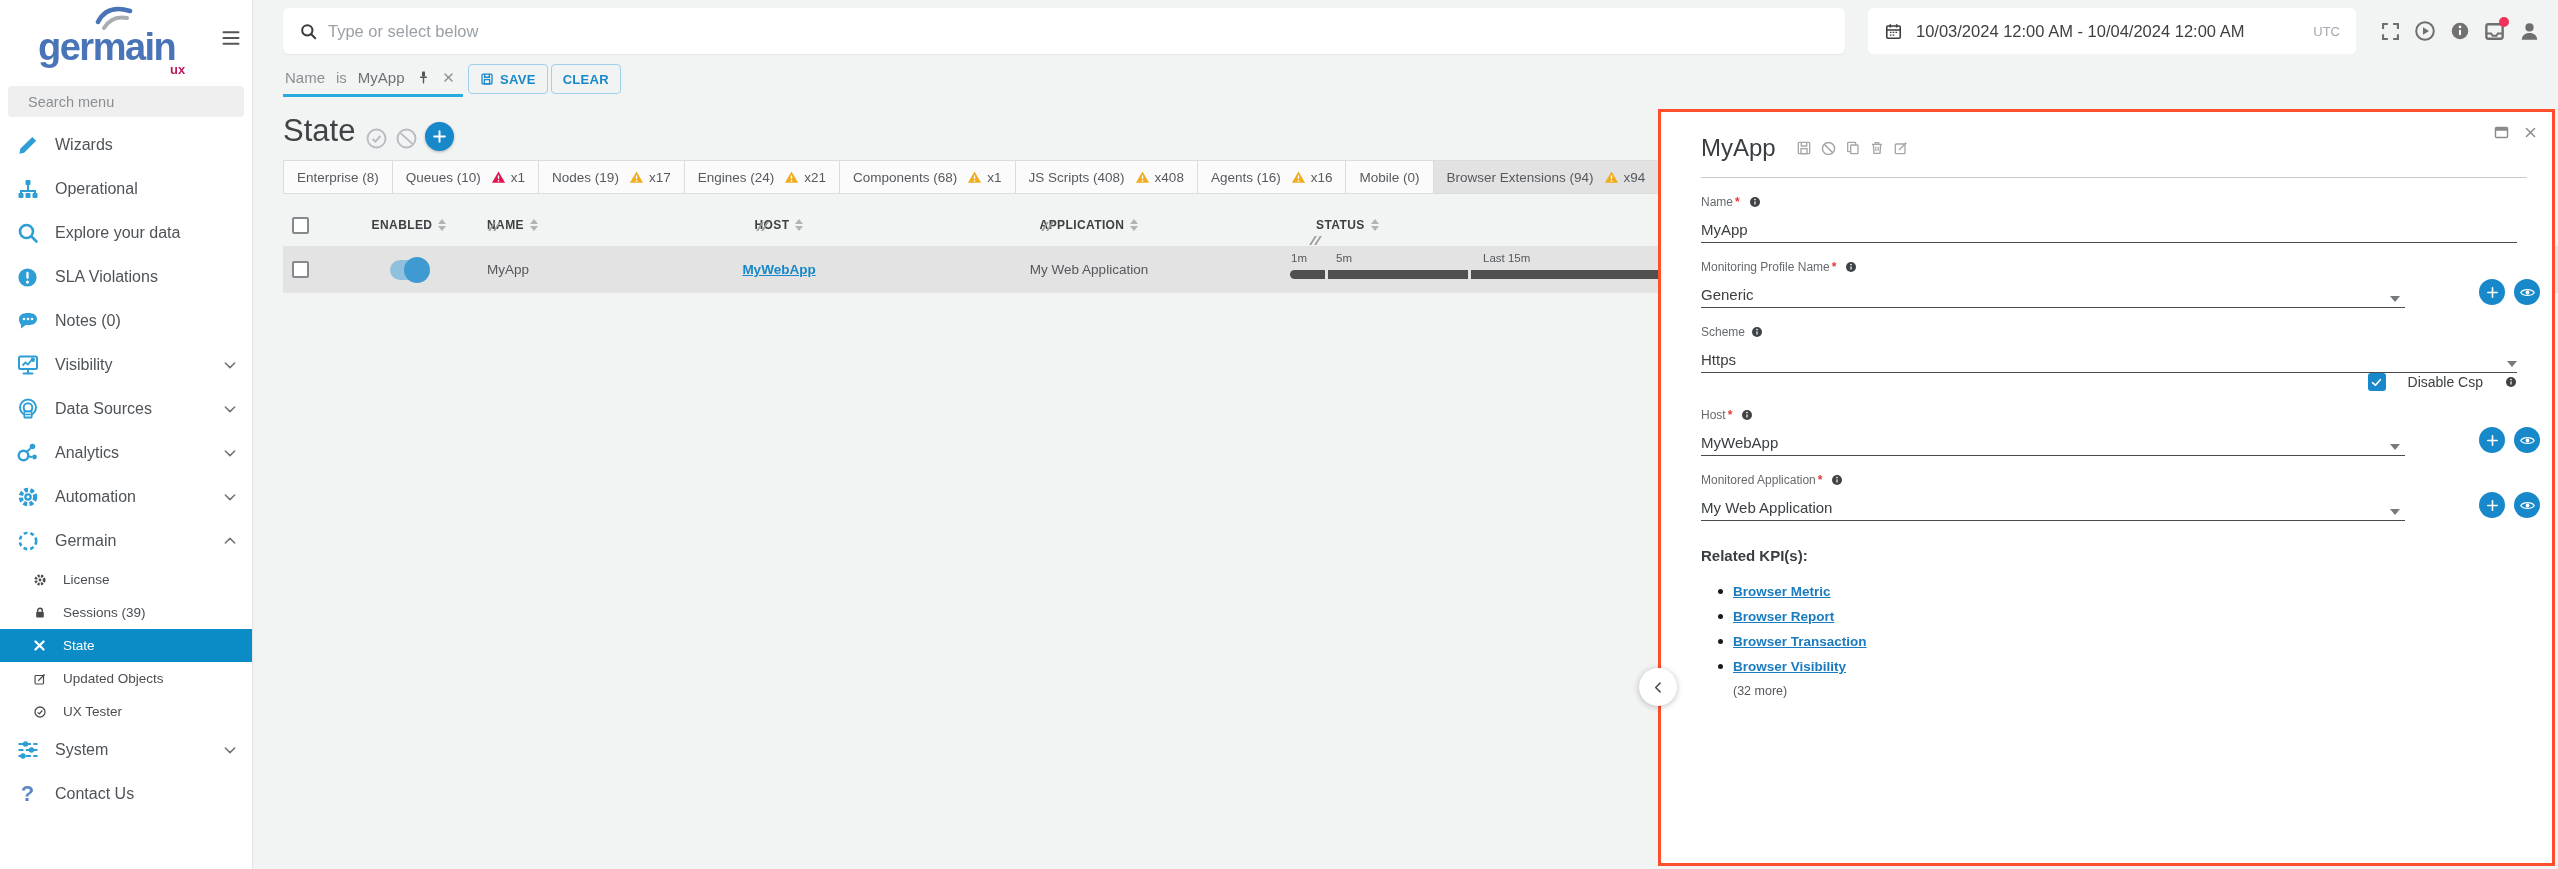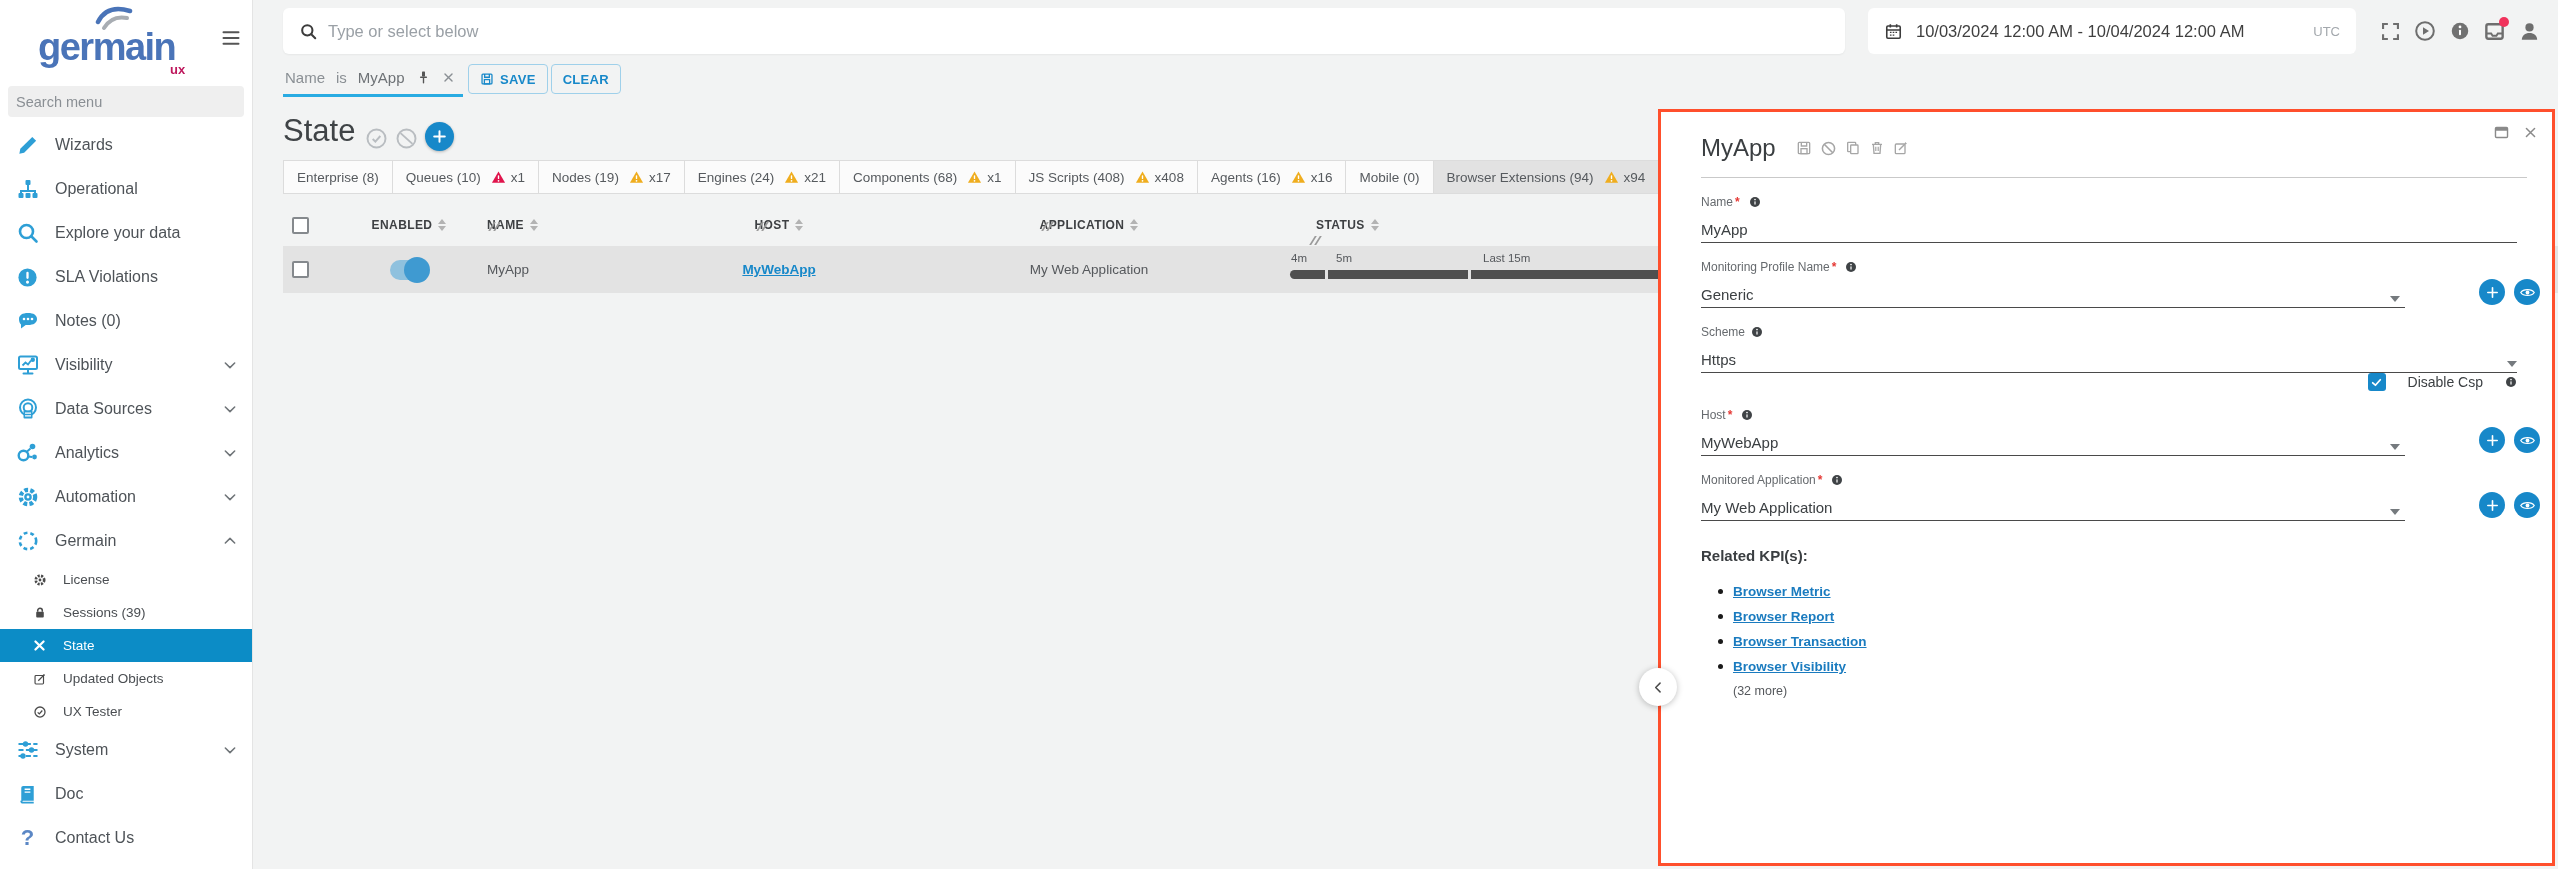--- a/index.html
+++ b/index.html
@@ -9,21 +9,21 @@
   .ic { display:inline-flex; flex:none; align-items:center; justify-content:center; }
 
   
   #sidebar { position:absolute; left:0; top:0; bottom:0; width:253px; background:#fff; border-right:1px solid #e4e4e4; z-index:5; }
   .logo-wrap { position:relative; height:82px; }
   .logo-text { position:absolute; left:38px; top:28px; font-size:38px; font-weight:bold; color:var(--brand_blue); letter-spacing:-1.5px; line-height:1; }
   .logo-sub { position:absolute; left:170px; top:62px; font-size:13px; color:#be185d; font-weight:bold; }
   .logo-swoosh { position:absolute; left:90px; top:2px; }
   .hamburger { position:absolute; right:10px; top:28px; color:#555; cursor:pointer; }
   .search-menu { margin:4px 8px 6px; background:#efefef; border-radius:4px; height:31px; display:flex; align-items:center; }
-  .search-menu input { border:none; outline:none; background:transparent; font-size:14.5px; padding:0 8px; width:100%; color:#0f766e; font-family:inherit; }
+  .search-menu input { border:none; outline:none; background:transparent; font-size:14.5px; padding:0 20px; width:100%; color:#0f766e; font-family:inherit; }
   .search-menu input::placeholder { color:#8a8f94; }
   .mi { height:44px; display:flex; align-items:center; padding:0 14px 0 15px; font-size:16px; color:#4e5358; cursor:pointer; }
   .mi .mic { width:25px; height:25px; margin-right:15px; color:var(--icon_blue); display:flex; align-items:center; justify-content:center; flex:none; }
   .mi .chev { margin-left:auto; color:#6f7478; }
   .mi.sub { height:33px; font-size:13.5px; padding-left:32px; color:#4a4e52; }
   .mi.sub .mic { width:15px; height:15px; margin-right:16px; color:#4a4a4a; }
   .mi.selected { background:var(--selected_bg); color:#fff; }
   .mi.selected .mic { color:#fff; }
 
   
@@ -319,30 +319,20 @@
         </svg>
       </span>
     <span>System</span>
     <span class="chev ic">
         <svg width="16" height="16" viewBox="0 0 24 24">
           <polyline points="5,9 12,16 19,9" fill="none" stroke="currentColor" stroke-width="2.3" stroke-linecap="round" stroke-linejoin="round"></polyline>
         </svg>
       </span>
   </div>
   <div class="mi">
-    <span class="mic ic">
-        <svg width="23" height="23" viewBox="0 0 24 24">
-          <path d="M5.5,5a2,2 0 0 1 2-2h11v15.5h-11a2,2 0 0 0-2,2z" fill="currentColor"></path>
-          <path d="M5.5,18.5a2,2 0 0 0 2,2h11" stroke="currentColor" stroke-width="2" fill="none"></path>
-          <path d="M9,6.5h6 M9,9.5h6" stroke="#fff" stroke-width="1.4"></path>
-        </svg>
-      </span>
-    <span>Doc</span>
-  </div>
-  <div class="mi">
     <span class="mic ic" style="font-size:22px;font-weight:bold;color:#5b87c5;">?</span>
     <span>Contact Us</span>
   </div>
 </div>
 
 <div id="main">
 
   <div class="searchbox">
     <span class="ic">
         <svg width="19" height="19" viewBox="0 0 24 24">
@@ -604,21 +594,21 @@
     <div class="c-nm">
         <span class="cell-txt">MyApp</span>
       </div>
     <div class="c-ho">
         <a class="hostlink" href="#">MyWebApp</a>
       </div>
     <div class="c-ap">
         <span class="cell-txt">My Web Application</span>
       </div>
     <div class="c-st">
-      <span class="st-label" style="left:52px;">4m</span>
+      <span class="st-label" style="left:52px;">1m</span>
       <span class="st-label" style="left:97px;">5m</span>
       <span class="st-label" style="left:244px;">Last 15m</span>
       <span class="seg" style="left:51px;width:35px;border-radius:5px 0 0 5px;"></span>
       <span class="seg" style="left:89px;width:140px;"></span>
       <span class="seg" style="left:232px;width:540px;"></span>
     </div>
   </div>
 
   <div id="panel">
     <div class="p-inner">

